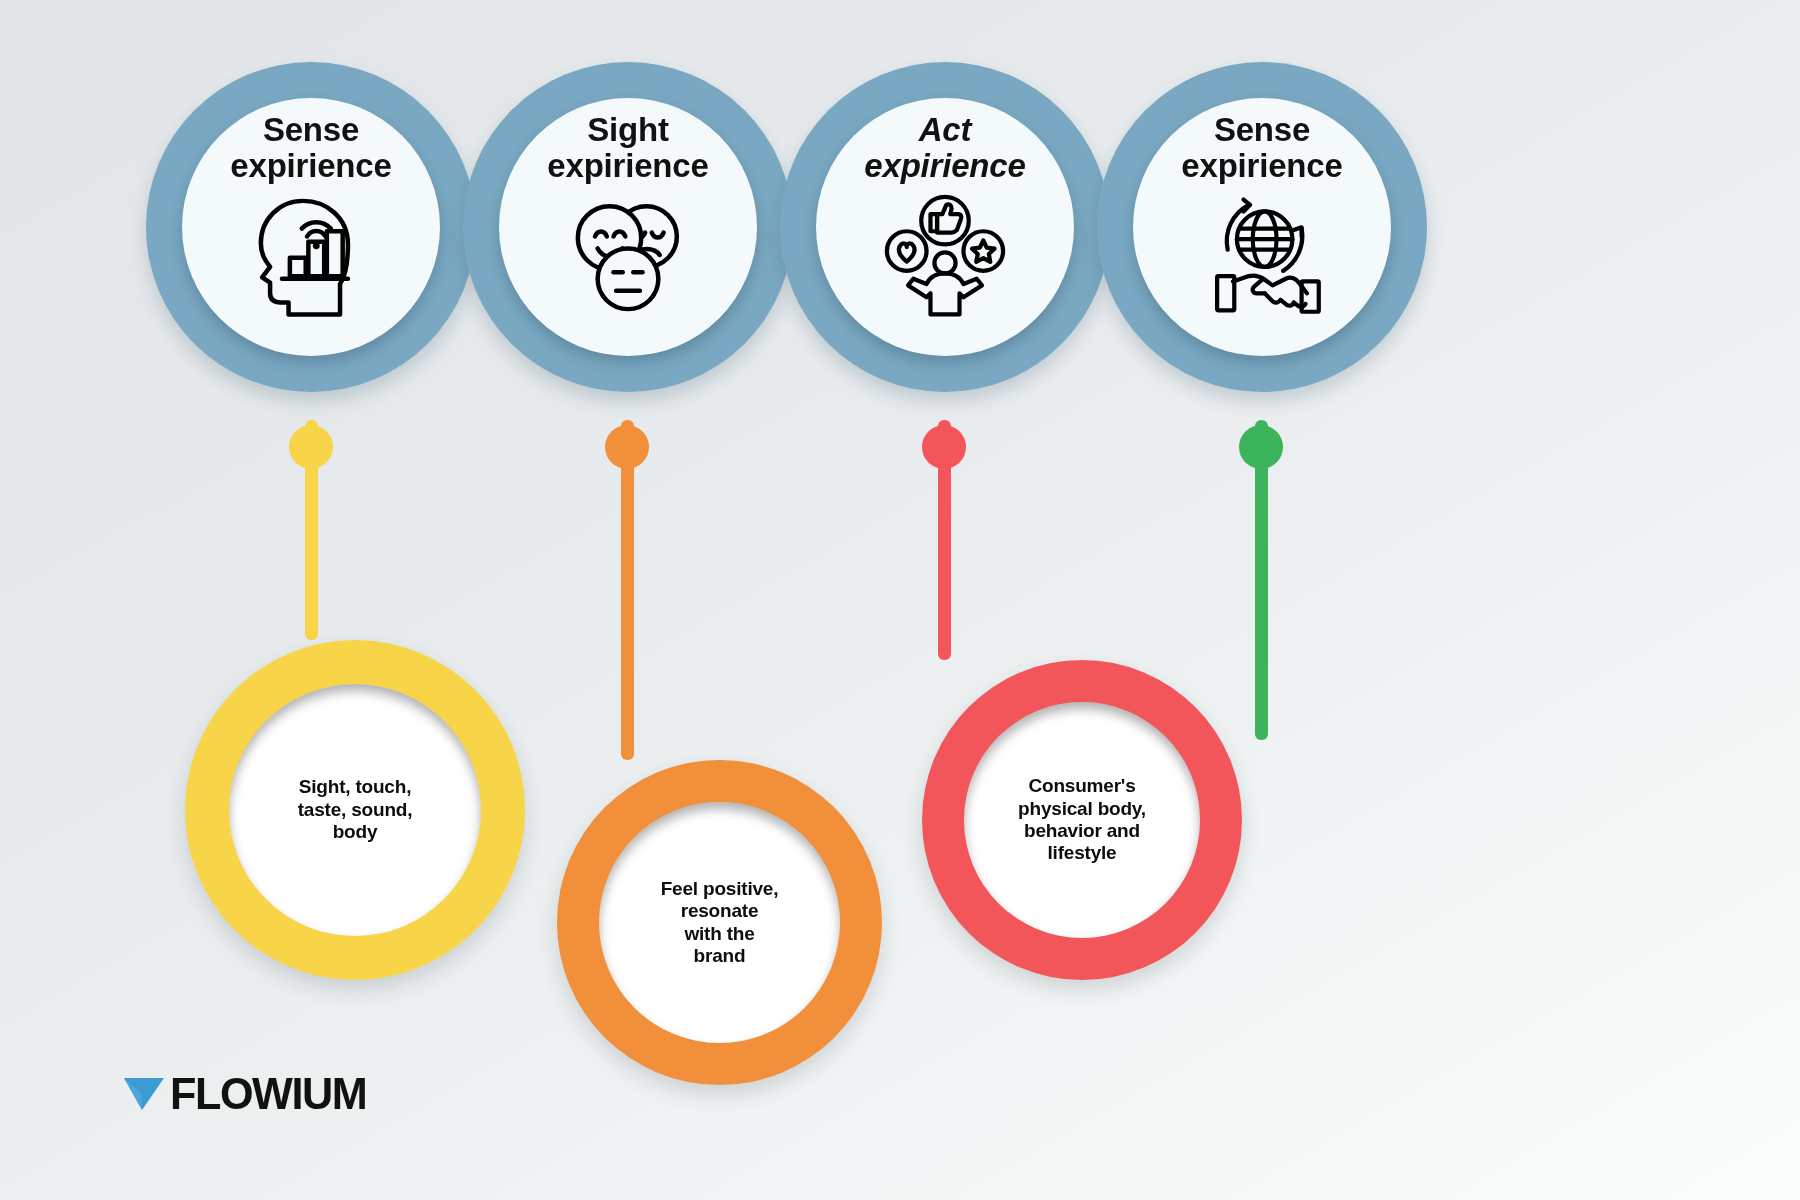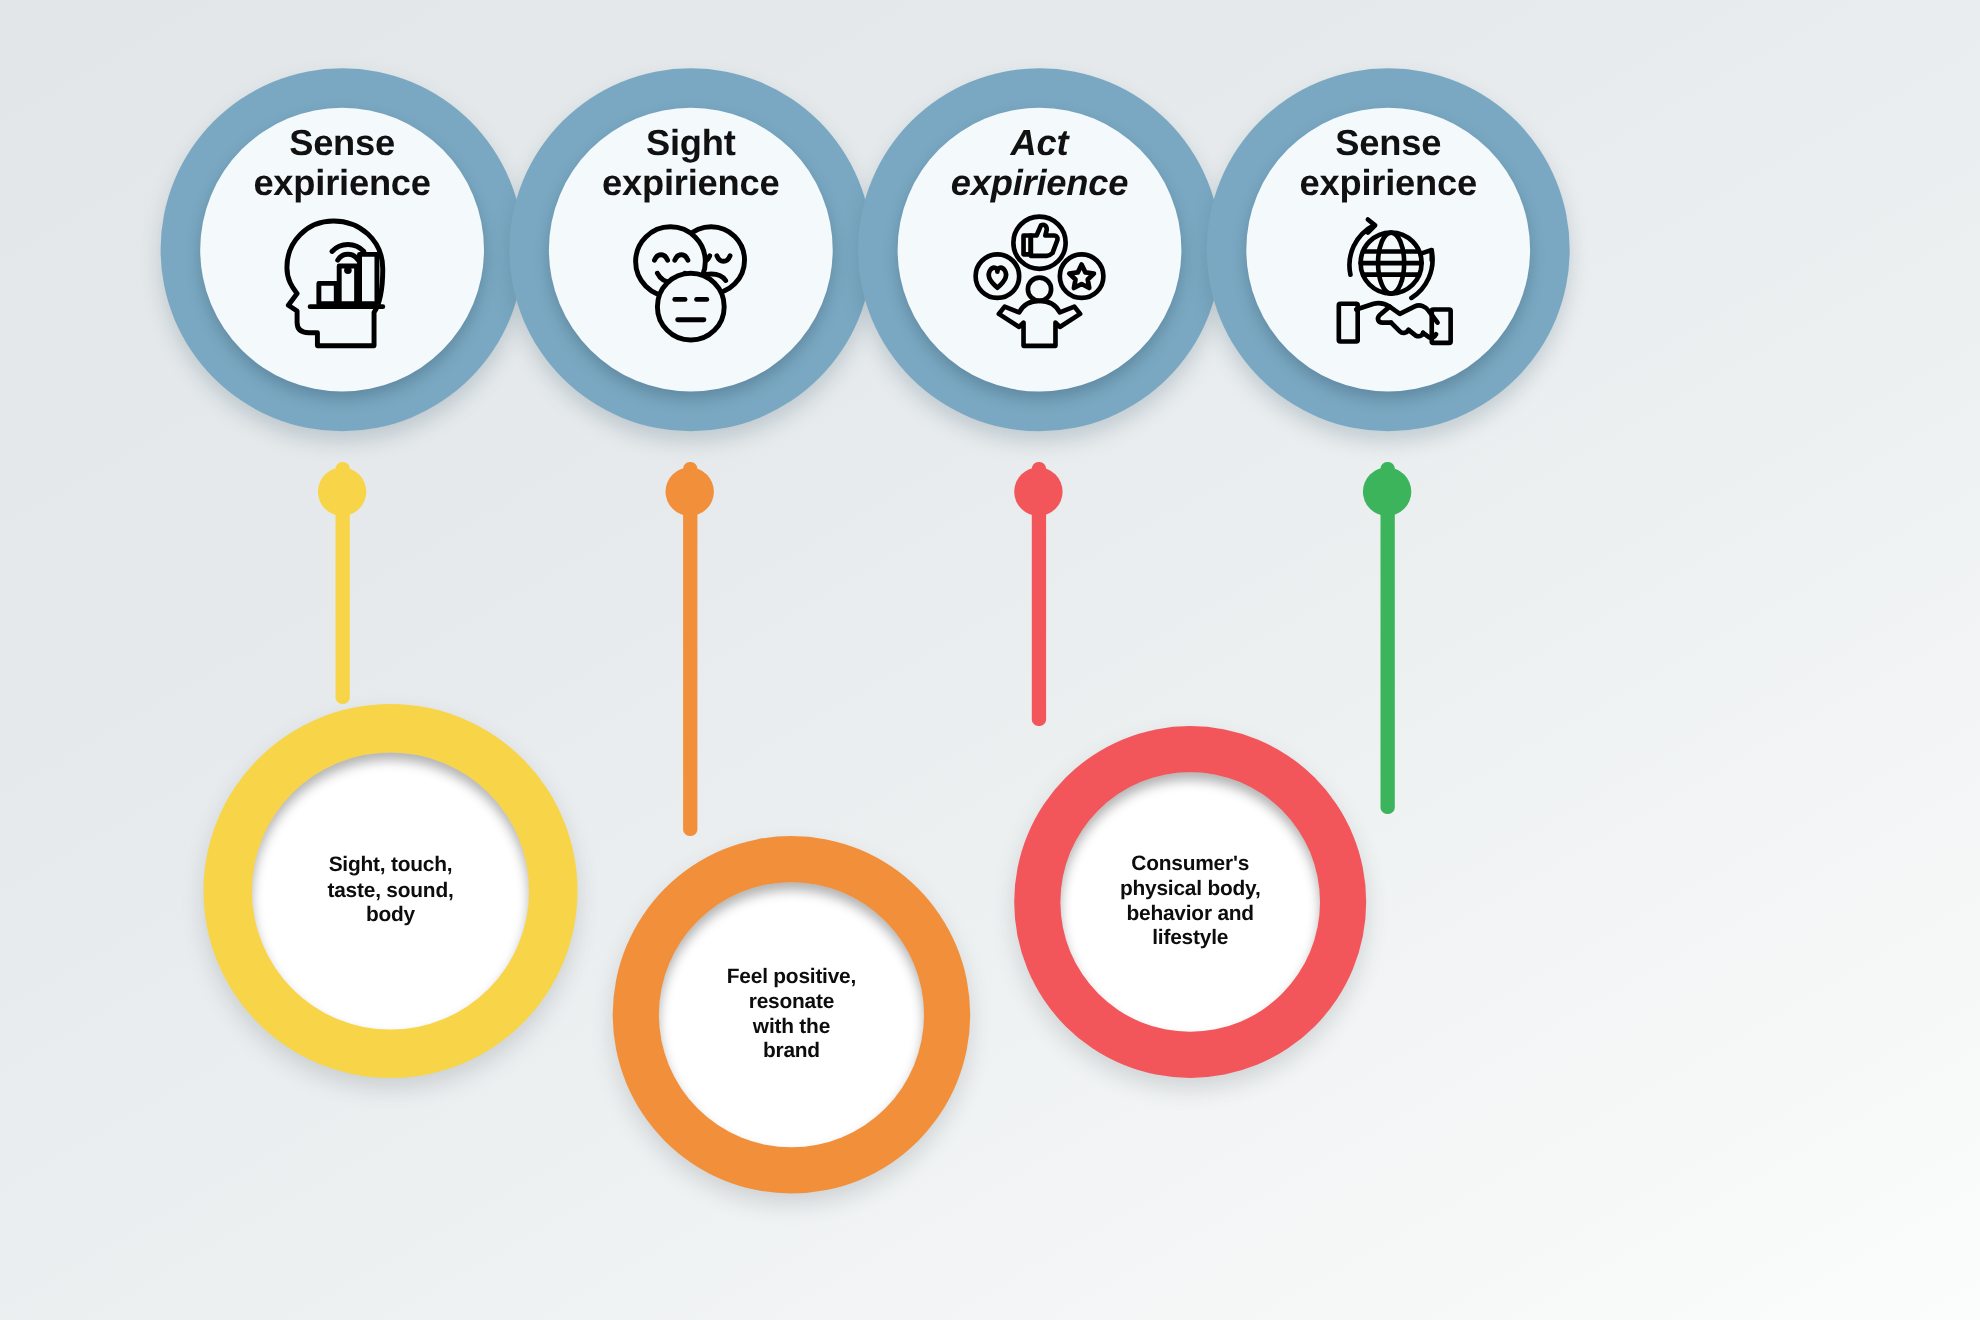--- a/index.html
+++ b/index.html
@@ -270,14 +270,21 @@
       <div class="bot-text">
         <div>Feel positive,</div>
         <div>resonate</div>
         <div>with the</div>
         <div>brand</div>
       </div>
     </div>
   </div>
 
 
+  <div id="logo">
+    <svg class="mark" viewBox="0 0 44 40">
+      <path d="M2 4 L42 4 L20 36 Z" fill="#3d9bd4"></path>
+      <path d="M2 4 L20 36 L20 20 Z" fill="#4aa6dd"></path>
+    </svg>
+    <span class="wordmark">FLOWIUM</span>
+  </div>
 
 </div>
 
 </body></html>

